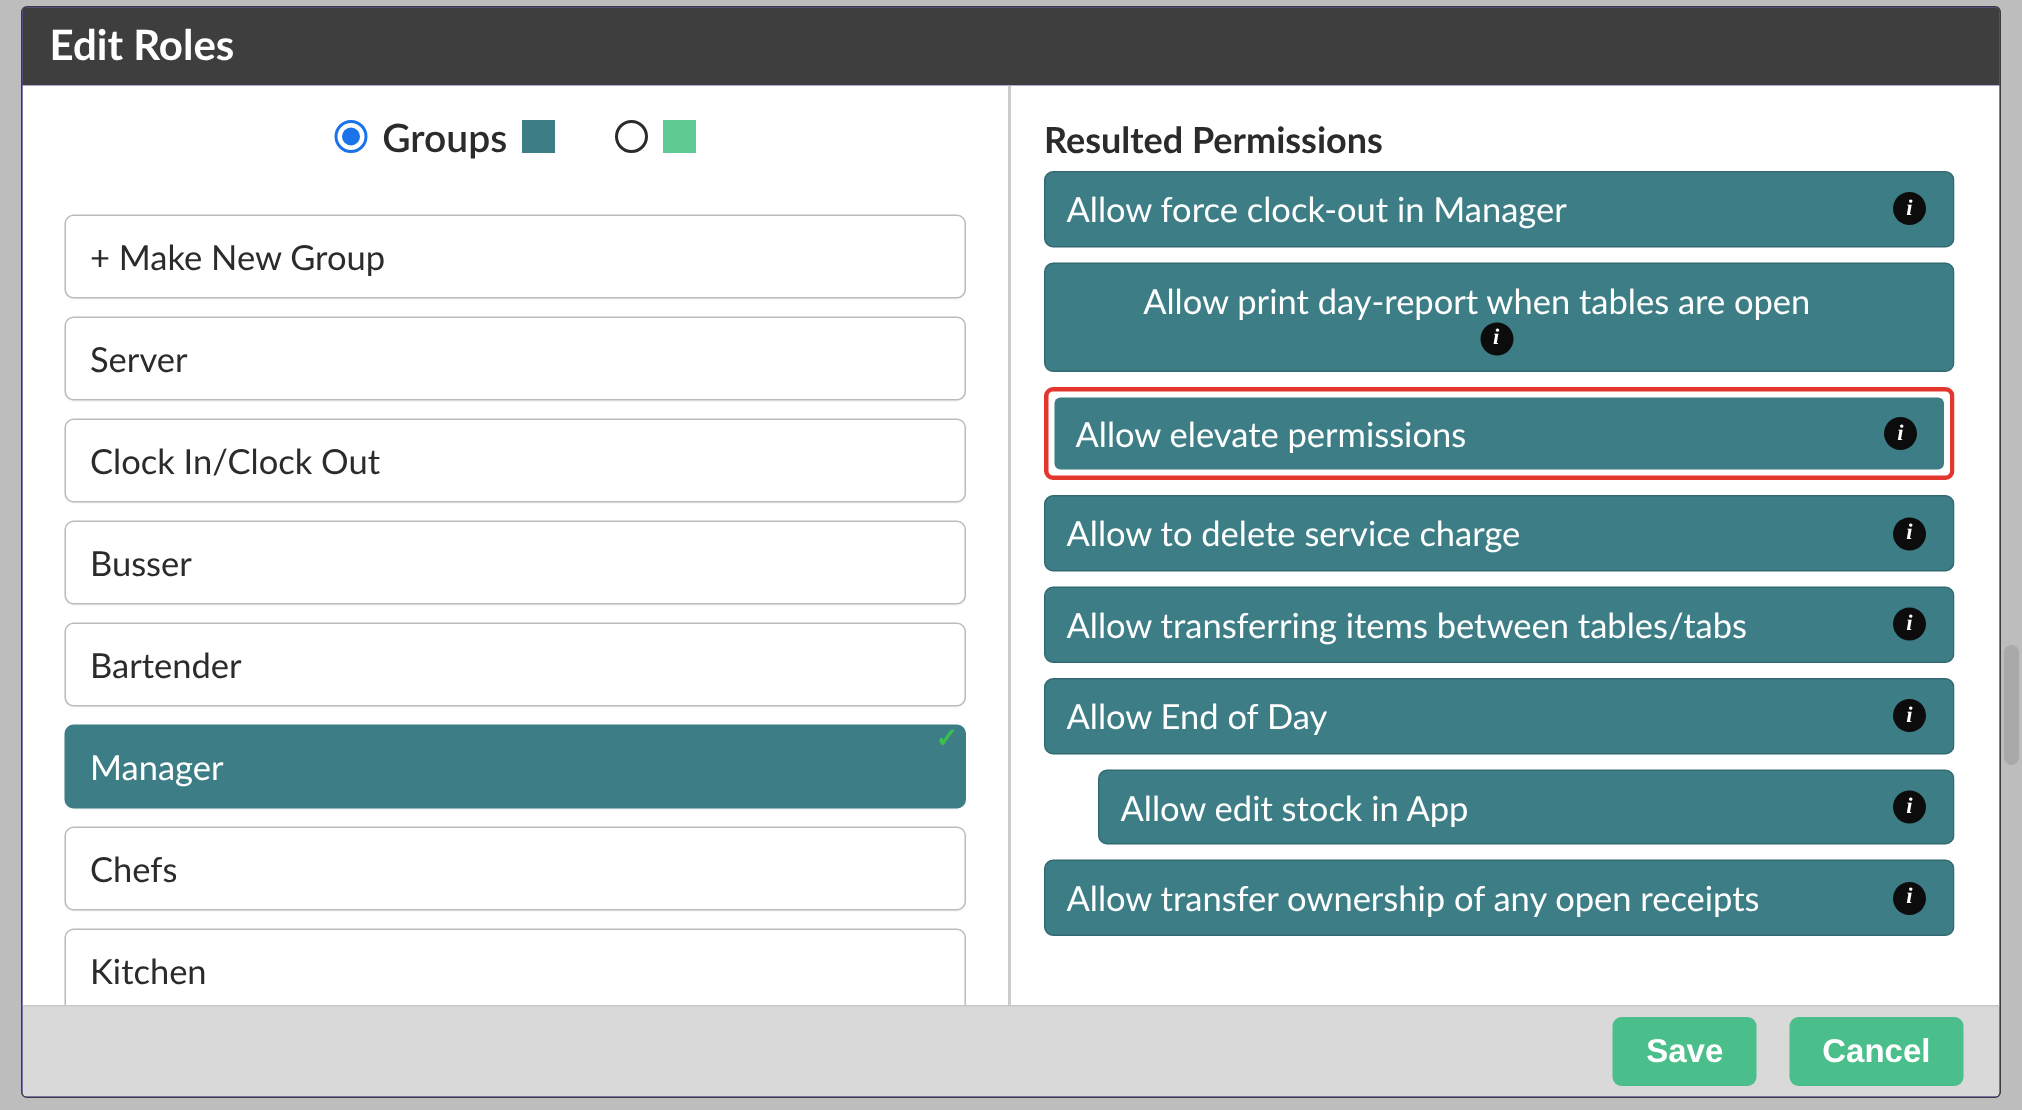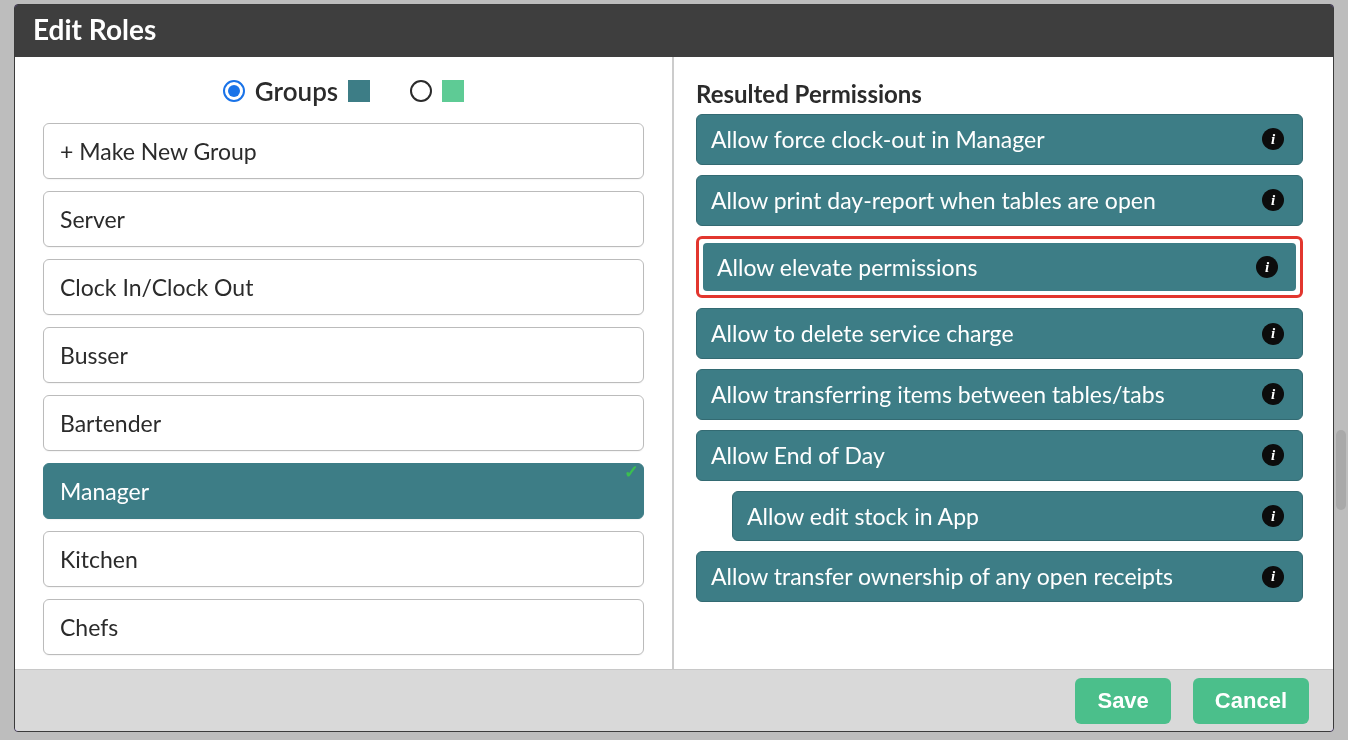--- a/index.html
+++ b/index.html
@@ -40,21 +40,21 @@
   .left-panel {
     flex: 0 0 50%;
     padding: 18px 28px 10px 28px;
     border-right: 2px solid #ccc;
   }
   .panel-radios {
     display: flex;
     justify-content: center;
     align-items: center;
     gap: 40px;
-    margin-bottom: 16px;
+    margin-bottom: 36px;
   }
   .radio-row {
     display: flex;
     align-items: center;
     gap: 10px;
     font-size: 26px;
     font-weight: 600;
     color: #2b2b2b;
     cursor: pointer;
   }
@@ -239,35 +239,35 @@
 
       <div class="group-list">
         <div class="group-item">
           <span>+ Make New Group</span>
         </div>
         <div class="group-item"><span>Server</span></div>
           <div class="group-item"><span>Clock In/Clock Out</span></div>
           <div class="group-item"><span>Busser</span></div>
           <div class="group-item"><span>Bartender</span></div>
           <div class="group-item selected"><span>Manager</span><span class="check-icon">✓</span></div>
+          <div class="group-item"><span>Chefs</span></div>
           <div class="group-item"><span>Kitchen</span></div>
-          <div class="group-item"><span>Chefs</span></div>
       </div>
 
     </div>
 
     <div class="right-panel">
       <div class="rp-title">Resulted Permissions</div>
       <div class="perm-scroll">
         <div class="perm-list" id="perm-list">
             <div class="perm-item" style="background: rgb(61, 125, 134);">
               <span class="perm-label">Allow force clock-out in Manager</span>
               <span class="info-icon">i</span>
             </div>
-            <div class="perm-item" style="background: rgb(61, 125, 134);">
+            <div class="perm-item" style="background: rgb(61, 125, 134); flex-direction: column;">
               <span class="perm-label">Allow print day-report when tables are open</span>
               <span class="info-icon">i</span>
             </div>
             <div class="perm-item highlighted-wrap" style="border-color: rgb(226, 54, 46);">
               <div class="perm-inner" style="background: rgb(61, 125, 134);">
                 <span class="perm-label">Allow elevate permissions</span>
                 <span class="info-icon">i</span>
               </div>
             </div>
             <div class="perm-item" style="background: rgb(61, 125, 134);">

